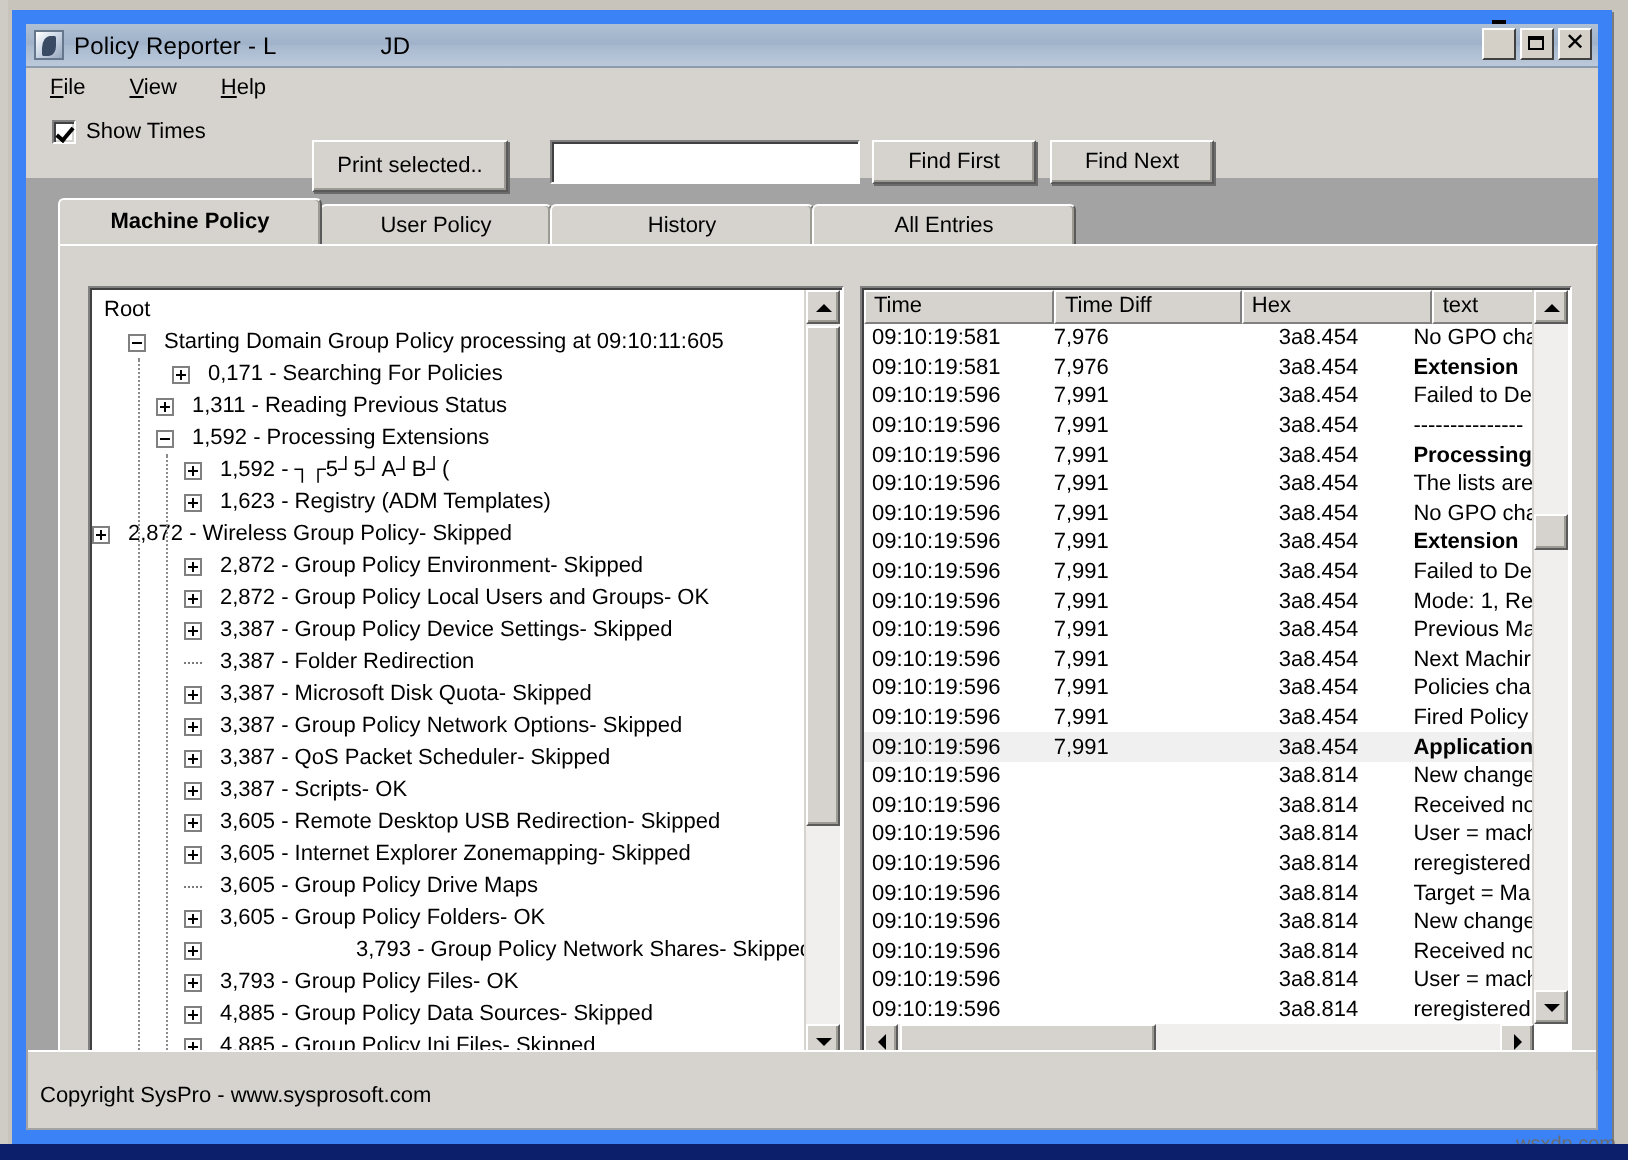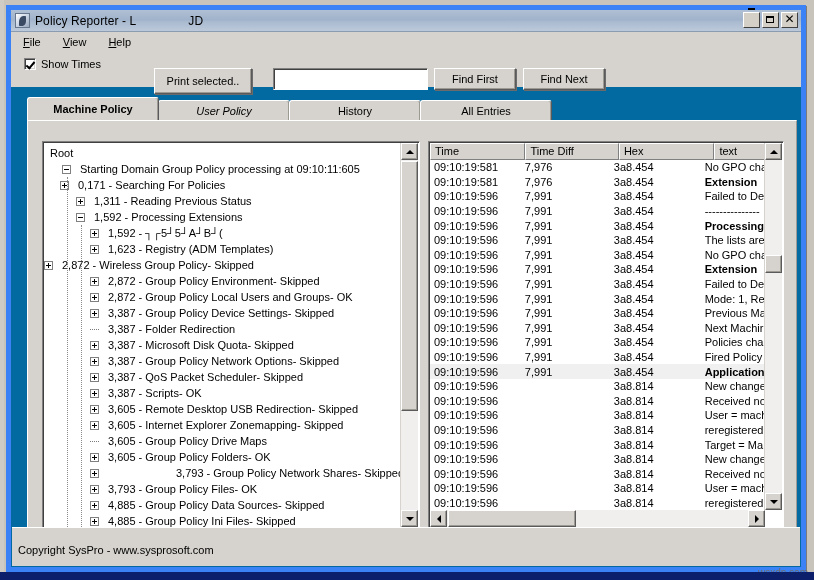--- a/index.html
+++ b/index.html
@@ -19,22 +19,22 @@
   #desktop {
     position: absolute;
     left: 0; top: 0;
     width: 814px; height: 580px;
     background: #c8c4bc;
   }
   #app-window {
     position: absolute;
     left: 6px; top: 5px;
     width: 800px; height: 567px;
-    background: #0369a1;
-    border: 5px solid #3b82f6;
+    background: #a3a3a3;
+    border: 7px solid #3b82f6;
     box-sizing: border-box;
     box-shadow: 1px 1px 0 #7b7b7b;
   }
 
   
   #titlebar {
     position: relative;
     height: 21px;
     background: linear-gradient(to bottom, #b0c0d4 0%, #9fb2ca 48%, #a8b9cf 52%, #bcc9da 100%);
     border-bottom: 1px solid #8b9bb0;
@@ -216,21 +216,21 @@
     box-shadow: inset -1px 0 0 #9d9a94;
   }
   .tab.active {
     height: 23px;
     font-weight: bold;
     z-index: 3;
     position: relative;
     background: #d6d3ce;
   }
   #tab-machine { width: 132px; }
-  #tab-user { width: 132px; font-style: italic; }
+  #tab-user { width: 116px; }
   #tab-all { width: 132px; }
   #tab-history { width: 132px; }
 
   
   #panel {
     position: absolute;
     left: 16px; top: 110px;
     width: 770px; height: 413px;
     background: #d6d3ce;
     border: 1px solid #ffffff;
@@ -343,21 +343,21 @@
     height: 14.6px;
     display: flex;
     font-size: 11px;
     white-space: nowrap;
     align-items: center;
   }
   .list-row.selected { background: #f0f0f0; }
   .cell { overflow: hidden; padding-left: 4px; box-sizing: border-box; }
   .cell.time { width: 96px; }
   .cell.diff { width: 94px; }
-  .cell.hex  { width: 96px; }
+  .cell.hex  { width: 96px; text-align: center; }
   .cell.text { width: 70px; }
   .cell.text.bold { font-weight: bold; }
 
   
   .vscroll {
     position: absolute;
     right: 1px; top: 1px; bottom: 1px;
     width: 17px;
     background: #f1efed;
     border-left: 1px solid #d6d3ce;
@@ -488,21 +488,21 @@
       <div class="sunken" id="treeview">
         <div id="tree-scroll">
             <div class="tree-row" style="padding-left: 4px;">
               <span class="lbl">Root</span>
             </div>
             <div class="tree-row" style="padding-left: 18px;">
               <span class="expander"></span>
               <span style="width: 4px; display: inline-block;"></span>
               <span class="lbl">Starting Domain Group Policy processing at 09:10:11:605</span>
             </div>
-            <div class="tree-row" style="padding-left: 16px;">
+            <div class="tree-row" style="padding-left: 40px;">
               <span class="expander plus"></span>
               <span style="width: 4px; display: inline-block;"></span>
               <span class="lbl">0,171 - Searching For Policies</span>
             </div>
             <div class="tree-row" style="padding-left: 32px;">
               <span class="expander plus"></span>
               <span style="width: 4px; display: inline-block;"></span>
               <span class="lbl">1,311 - Reading Previous Status</span>
             </div>
             <div class="tree-row" style="padding-left: 32px;">

